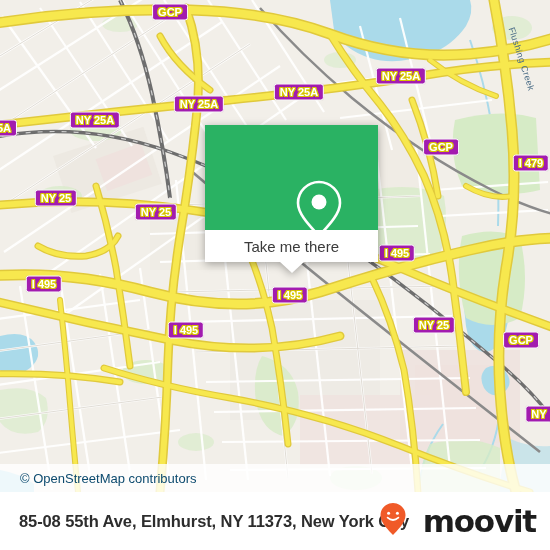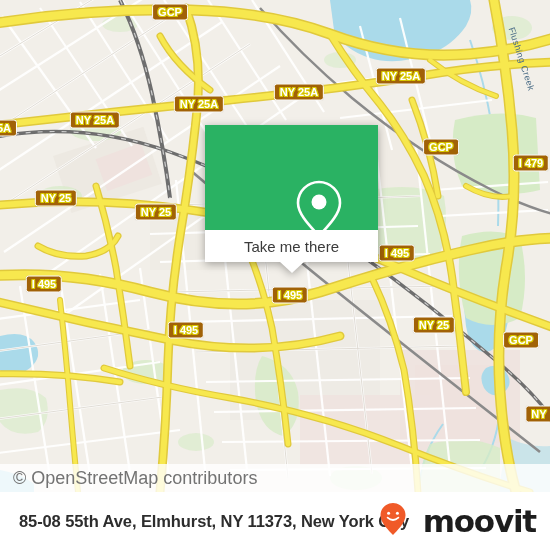--- a/index.html
+++ b/index.html
@@ -7,21 +7,21 @@
 
   #app{position:relative;width:550px;height:550px;overflow:hidden;background:#fff;}
 
   
   #map{position:absolute;left:0;top:0;width:550px;height:492px;overflow:hidden;
        background:#F2EFE9;}
   #map svg{position:absolute;left:0;top:0;}
 
   
   .shield{position:absolute;transform:translate(-50%,-50%);
-          background:#a16207;border:1.5px solid #ffffff;border-radius:3px;
+          background:#a21caf;border:1.5px solid #ffffff;border-radius:3px;
           padding:1px 5px 2px 5px;
           font-family:"Liberation Sans",sans-serif;font-weight:bold;font-size:11px;
           line-height:12px;color:#ffffff;white-space:nowrap;
           text-shadow:-1px 0 #D8C800, 0 1px #D8C800, 1px 0 #D8C800, 0 -1px #D8C800,
                       -1px -1px #D8C800, 1px 1px #D8C800, -1px 1px #D8C800, 1px -1px #D8C800;
           box-shadow:0 0 0 0.5px rgba(0,0,0,0.04);}
 
   .waterlabel{position:absolute;transform-origin:left top;
               font-family:"Liberation Sans",sans-serif;font-size:9px;color:#4a6c86;
               white-space:nowrap;letter-spacing:.4px;}
@@ -34,22 +34,22 @@
   #popup-foot{height:32px;background:#ffffff;display:flex;align-items:center;
               justify-content:center;position:relative;}
   #popup-foot-label{font-family:"Liberation Sans",sans-serif;font-size:15px;color:#3b3b3b;}
   #popup-tail{position:absolute;left:50%;bottom:-11px;transform:translateX(-50%);
               width:0;height:0;border-left:13px solid transparent;
               border-right:13px solid transparent;border-top:12px solid #ffffff;}
 
   
   #attribution{position:absolute;left:0;top:464px;width:550px;height:28px;
                background:rgba(255,255,255,0.80);display:flex;align-items:center;}
-  #attribution-text{padding-left:13px;font-family:"Liberation Sans",sans-serif;
-                    font-size:18px;color:#737373;}
+  #attribution-text{padding-left:20px;font-family:"Liberation Sans",sans-serif;
+                    font-size:13px;color:#0c4a6e;}
 
   
   #footer{position:absolute;left:0;top:492px;width:550px;height:58px;background:#ffffff;
           display:flex;align-items:center;}
   #footer-address{padding-left:19px;font-family:"Liberation Sans",sans-serif;
                   font-size:16.5px;font-weight:bold;color:#2d2d2d;letter-spacing:-.1px;}
   #brand{position:absolute;right:14px;top:50%;transform:translateY(-50%);
          display:flex;align-items:center;gap:16px;}
   #brand-wordmark{font-family:"DejaVu Sans",sans-serif;font-size:31px;font-weight:bold;
                   color:#1d1d1d;letter-spacing:-1.2px;line-height:31px;}

